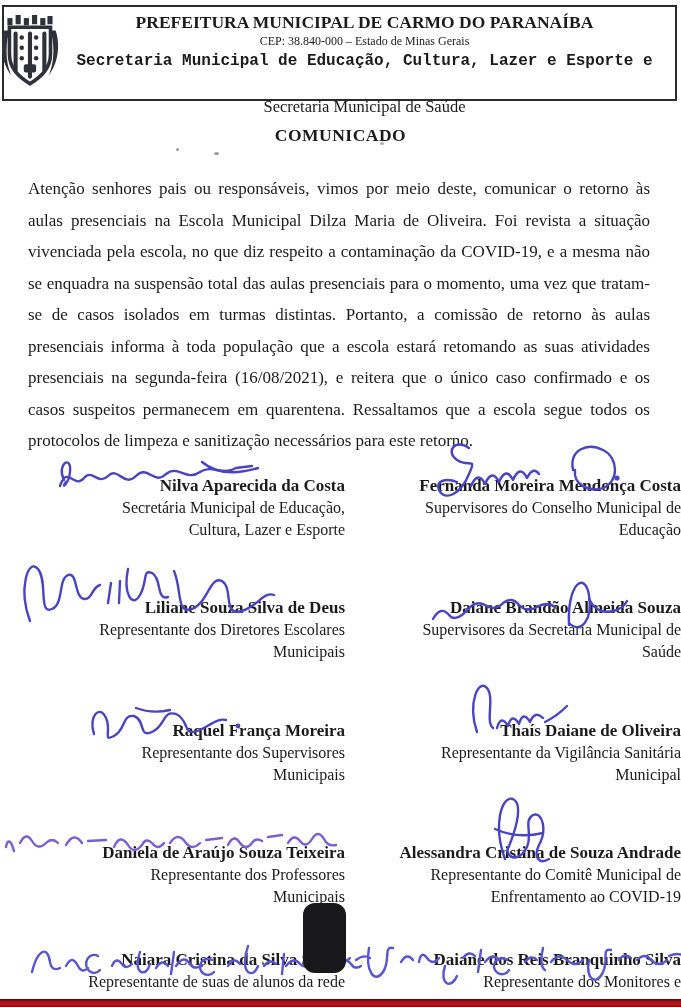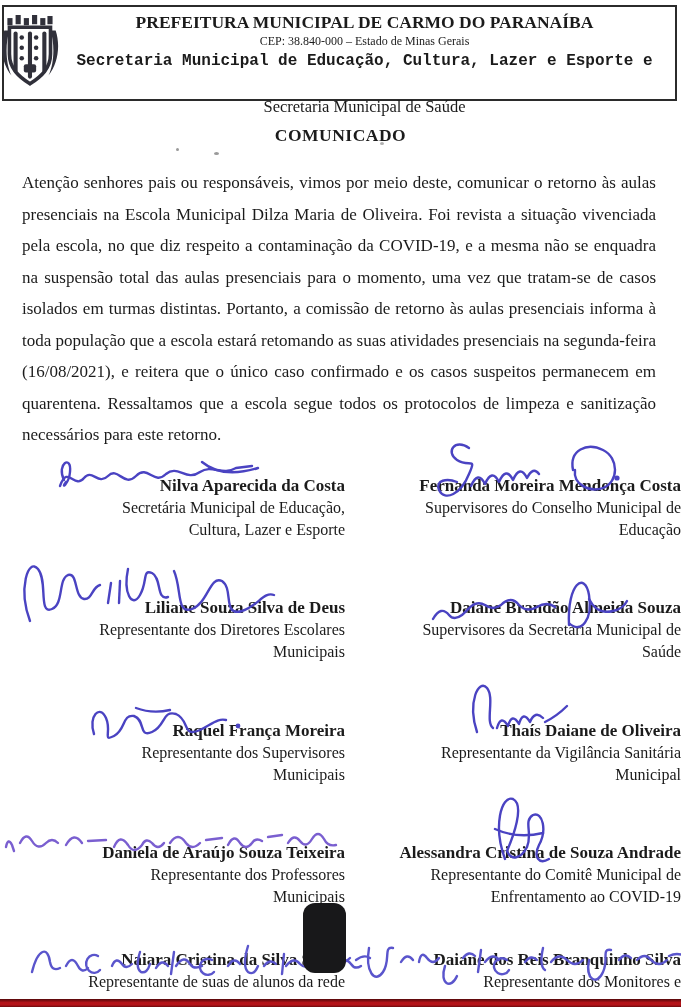--- a/index.html
+++ b/index.html
@@ -20,21 +20,21 @@
   .h-line2 { font-size:12px; line-height:19px; }
   .h-line3 { font-weight:bold; font-size:16px; line-height:20px;font-family:Liberation Mono, monospace; }
   .h-line4 { font-weight:normal; font-size:16.5px; line-height:20px;margin-top:26px; }
 
   
   .doc-title {
     position:absolute; top:117px; left:0; width:100%;
     text-align:center; font-weight:bold; font-size:17.5px; letter-spacing:.5px;margin-top:8px;
   }
   .body-text {
-    position:absolute; top:155px; left:10px; right:13px; margin:12px;
+    position:absolute; top:155px; left:10px; right:13px; margin:18px;
     text-align:justify; font-size:17px; line-height:31.5px;
   }
 
   
   .sig-grid {
     position:absolute; top:440px; left:0; width:681px;
     display:grid; grid-template-columns:345px 336px; grid-auto-rows:125px;
   }
   .sig-block { position:relative; text-align:right; }
   .sig-name  { position:relative; z-index:1; font-weight:bold; font-size:17px; line-height:22px; }

